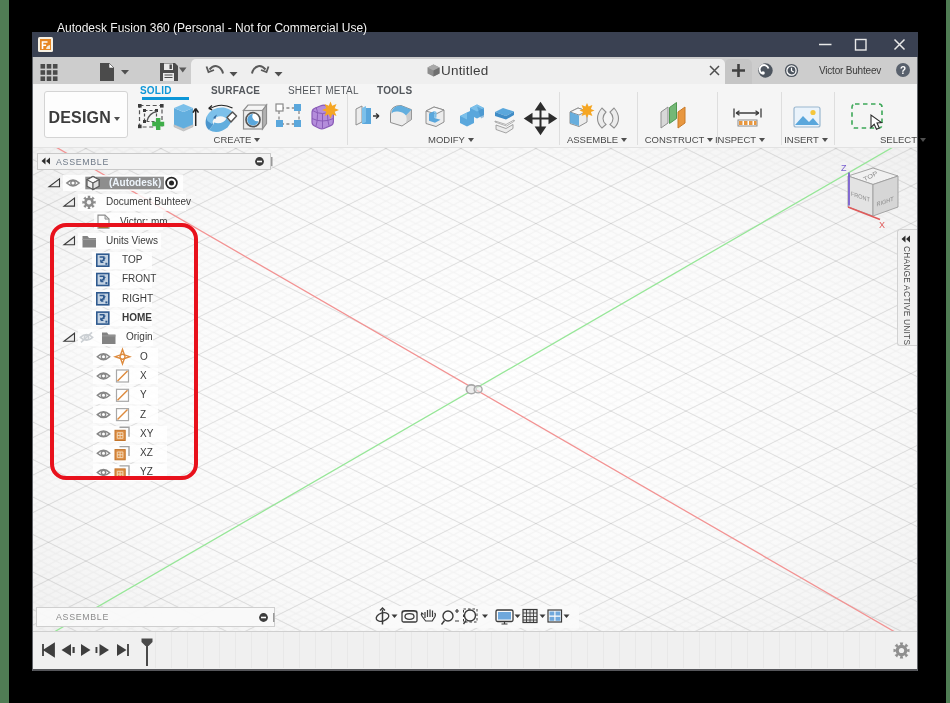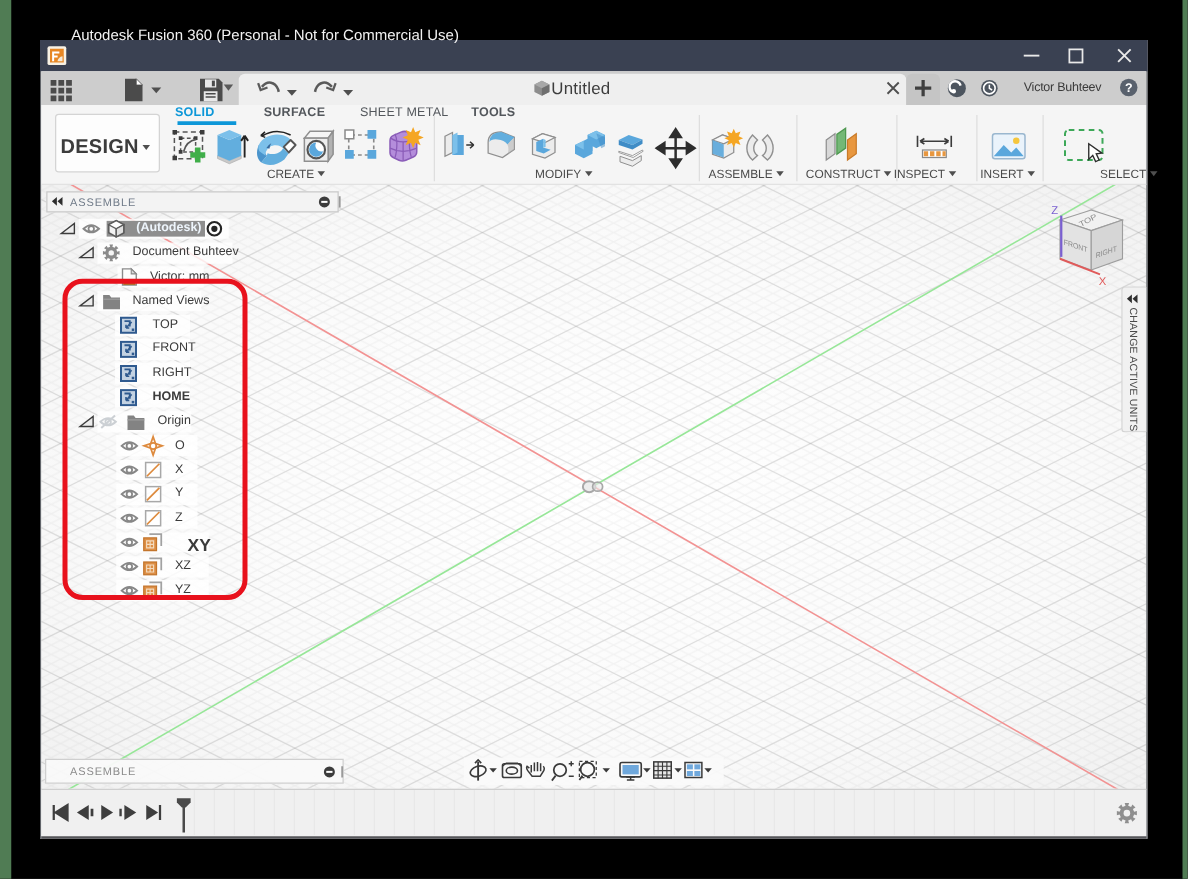--- a/index.html
+++ b/index.html
@@ -400,31 +400,31 @@
     <path d="M119.5 446.59999999999997 h9.5 v9.5" fill="none" stroke="#a2a2a2" stroke-width="1.4"></path>
     <rect x="115" y="449.59999999999997" width="10.2" height="10.2" fill="#dd8f46" stroke="#c3752c" stroke-width="1"></rect>
     <path d="M117.3 452.0 h5.6 v5.6 h-5.6z M117.3 454.8 h5.6 M120.1 452.0 v5.6" stroke="#f4dcc0" stroke-width="0.9" fill="none"></path>
     <path d="M119.5 465.9 h9.5 v9.5" fill="none" stroke="#a2a2a2" stroke-width="1.4"></path>
     <rect x="115" y="468.9" width="10.2" height="10.2" fill="#dd8f46" stroke="#c3752c" stroke-width="1"></rect>
     <path d="M117.3 471.3 h5.6 v5.6 h-5.6z M117.3 474.1 h5.6 M120.1 471.3 v5.6" stroke="#f4dcc0" stroke-width="0.9" fill="none"></path>
   </svg>
 <div class="abs" style="left:109px;top:176.9px;font-size:10px;color:#eef5fc;font-weight:bold">(Autodesk)</div>
 <div class="abs" style="left:106px;top:196.2px;font-size:10px;color:#3b3b3b;font-weight:normal">Document Buhteev</div>
 <div class="abs" style="left:120px;top:215.5px;font-size:10px;color:#3b3b3b;font-weight:normal">Victor: mm</div>
-<div class="abs" style="left:106px;top:234.8px;font-size:10px;color:#3b3b3b;font-weight:normal">Named Views</div>
+<div class="abs" style="left:106px;top:234.8px;font-size:10px;color:#3b3b3b;font-weight:normal">Units Views</div>
 <div class="abs" style="left:122px;top:254.1px;font-size:10px;color:#3b3b3b;font-weight:normal">TOP</div>
 <div class="abs" style="left:122px;top:273.4px;font-size:10px;color:#3b3b3b;font-weight:normal">FRONT</div>
 <div class="abs" style="left:122px;top:292.7px;font-size:10px;color:#3b3b3b;font-weight:normal">RIGHT</div>
 <div class="abs" style="left:122px;top:312.0px;font-size:10px;color:#3b3b3b;font-weight:bold">HOME</div>
 <div class="abs" style="left:126px;top:331.3px;font-size:10px;color:#3b3b3b;font-weight:normal">Origin</div>
 <div class="abs" style="left:140px;top:350.6px;font-size:10px;color:#3b3b3b;font-weight:normal">O</div>
 <div class="abs" style="left:140px;top:369.9px;font-size:10px;color:#3b3b3b;font-weight:normal">X</div>
 <div class="abs" style="left:140px;top:389.2px;font-size:10px;color:#3b3b3b;font-weight:normal">Y</div>
 <div class="abs" style="left:140px;top:408.5px;font-size:10px;color:#3b3b3b;font-weight:normal">Z</div>
-<div class="abs" style="left:150px;top:427.8px;font-size:14px;color:#3b3b3b;font-weight:bold">XY</div>
+<div class="abs" style="left:140px;top:427.8px;font-size:10px;color:#3b3b3b;font-weight:normal">XY</div>
 <div class="abs" style="left:140px;top:447.1px;font-size:10px;color:#3b3b3b;font-weight:normal">XZ</div>
 <div class="abs" style="left:140px;top:466.4px;font-size:10px;color:#3b3b3b;font-weight:normal">YZ</div>
 <div class="abs" style="left:49.5px;top:223px;width:148px;height:257px;border:4.6px solid #e8111c;border-radius:16px"></div>
 <svg style="left:838px;top:158px" width="80" height="80">
 <path d="M35 10 L60 18 L35 26.5 L10 18 Z" fill="#f1f1f1" stroke="#9d9d9d" stroke-width="0.9"></path>
 <path d="M10 18 L35 26.5 V58 L10 49 Z" fill="#e3e3e3" stroke="#9d9d9d" stroke-width="0.9"></path>
 <path d="M35 26.5 L60 18 V49 L35 58 Z" fill="#d6d6d6" stroke="#9d9d9d" stroke-width="0.9"></path>
 <text transform="translate(26.5,23.5) rotate(-27) scale(1,0.8)" font-size="7.5" fill="#8a8a8a" font-family="Liberation Sans">TOP</text>
 <text transform="matrix(0.86,0.29,0,0.95,13,37.5)" font-size="6.4" fill="#8a8a8a" font-family="Liberation Sans">FRONT</text>
 <text transform="matrix(0.86,-0.29,0,0.95,38.5,48.5)" font-size="6.4" fill="#8a8a8a" font-family="Liberation Sans">RIGHT</text>

